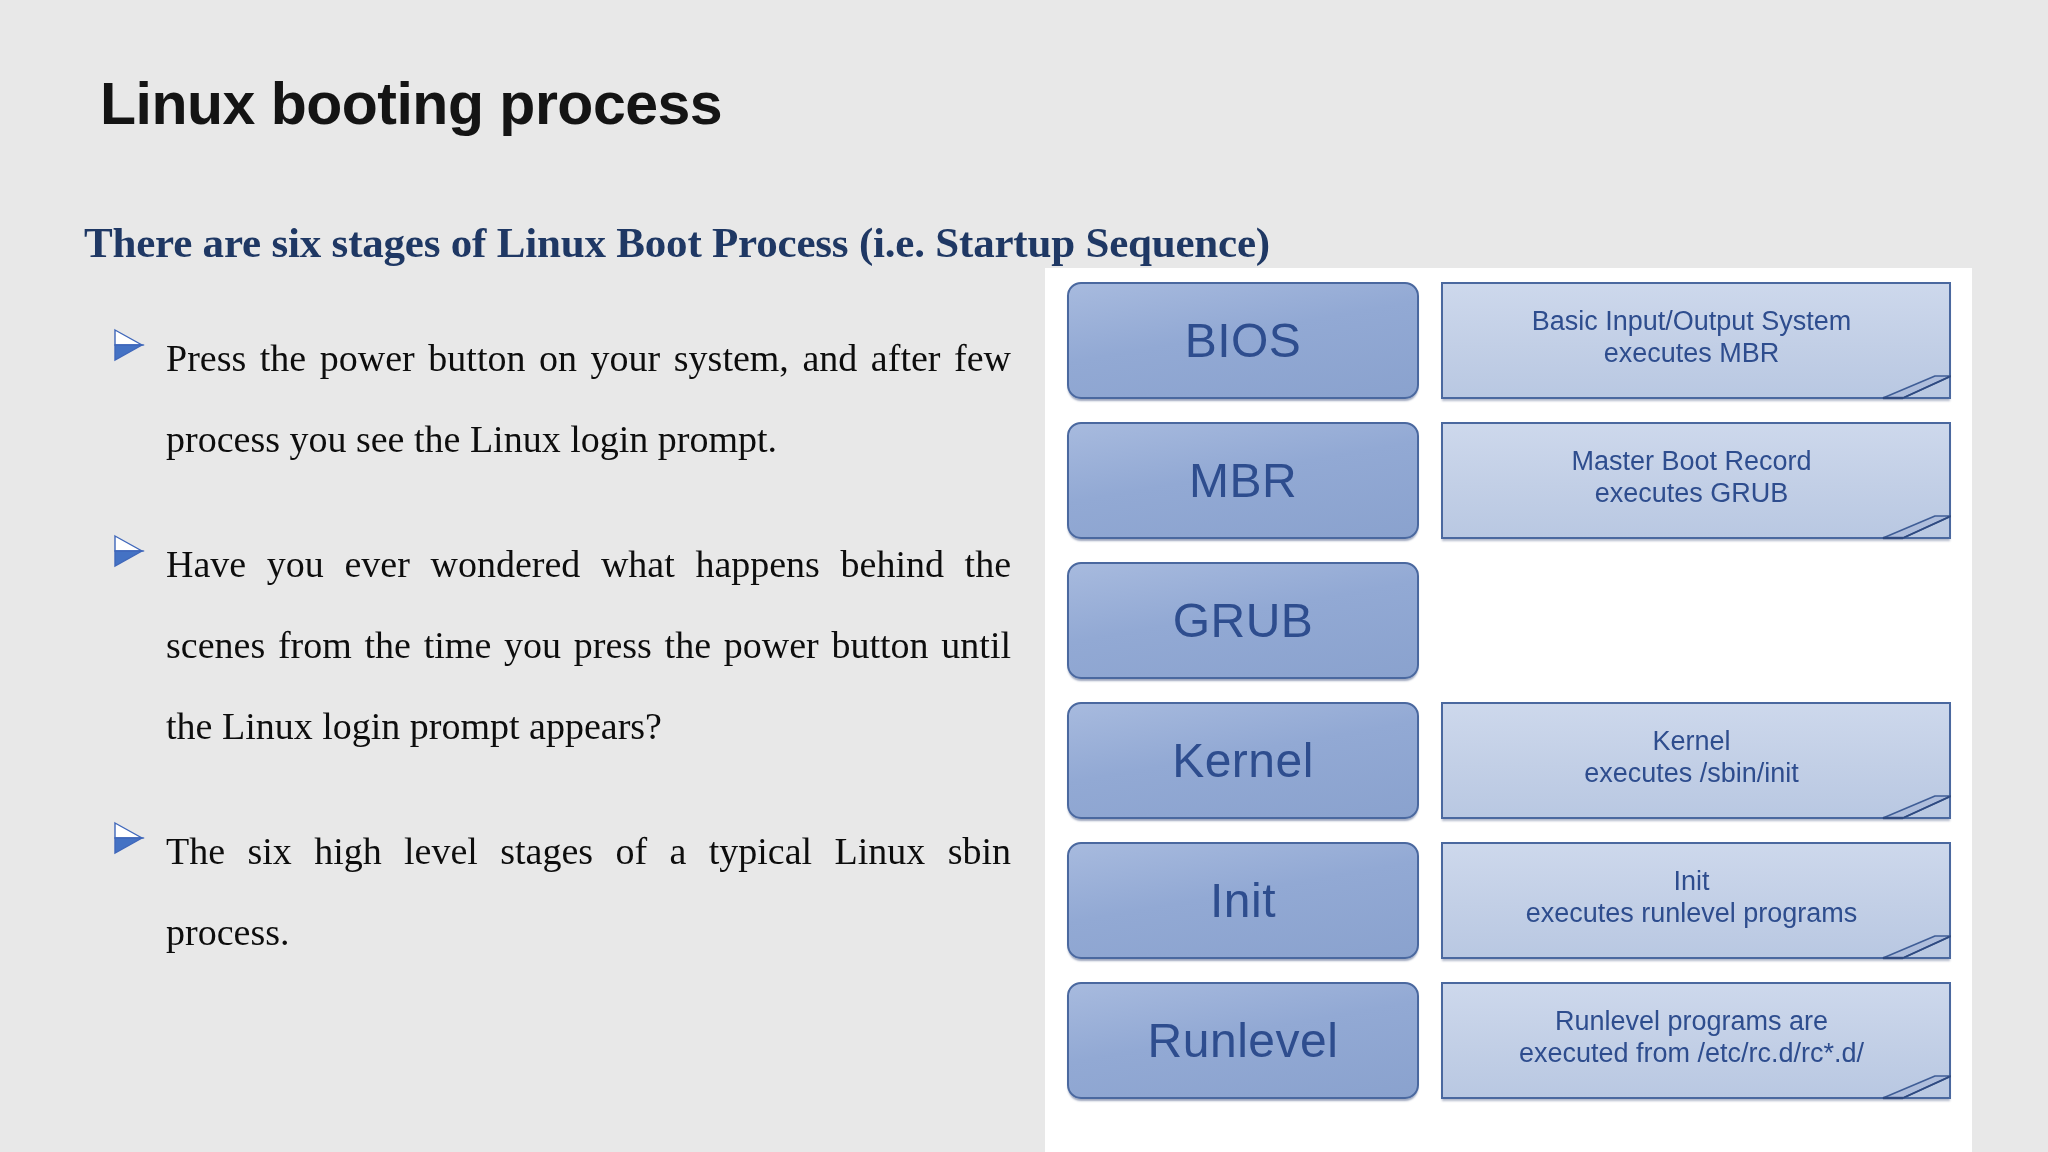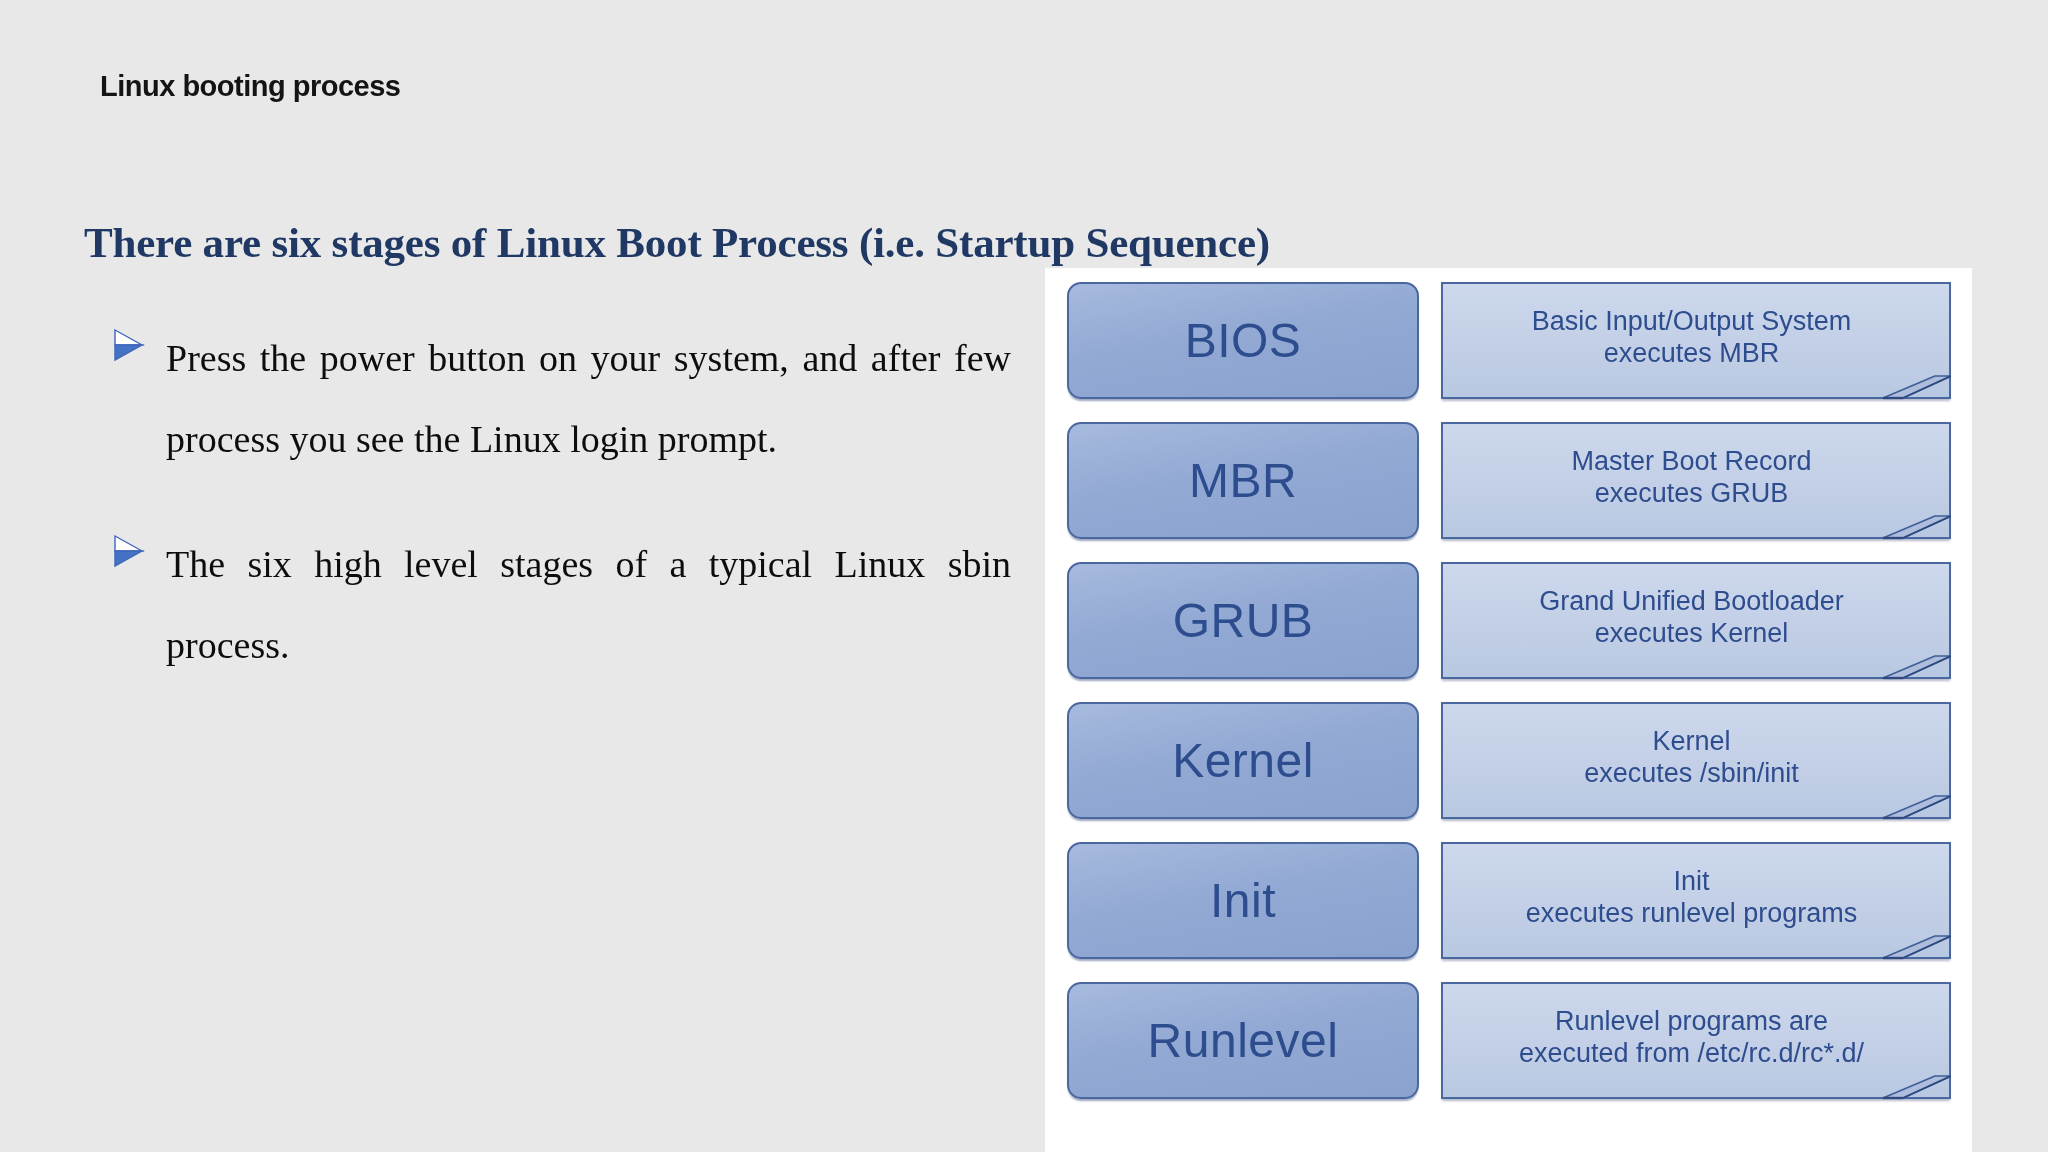--- a/index.html
+++ b/index.html
@@ -16,21 +16,21 @@
     position: relative;
   }
 
   
   .slide-title {
     position: absolute;
     left: 100px;
     top: 70px;
     font-family: "Liberation Sans", "DejaVu Sans", sans-serif;
     font-weight: bold;
-    font-size: 29px;
+    font-size: 59px;
     letter-spacing: -0.5px;
     color: #141414;
     white-space: nowrap;
   }
 
   
   .slide-subtitle {
     position: absolute;
     left: 84px;
     top: 218px;
@@ -169,20 +169,29 @@
   <div class="bullet-item">
     <span class="bullet-marker">
       <svg viewBox="0 0 42 42" width="42" height="42" aria-hidden="true">
         <polygon points="9,6 36,21 9,21" fill="#ffffff" stroke="#3f67ba" stroke-width="1.4"></polygon>
         <polygon points="9,21 36,21 9,36" fill="#4472c4" stroke="#3f67ba" stroke-width="1.4"></polygon>
       </svg>
     </span>
     <span class="bullet-text">Press the power button on your system, and after few process you see the Linux login prompt.</span>
   </div>
 
+  <div class="bullet-item">
+    <span class="bullet-marker">
+      <svg viewBox="0 0 42 42" width="42" height="42" aria-hidden="true">
+        <polygon points="9,6 36,21 9,21" fill="#ffffff" stroke="#3f67ba" stroke-width="1.4"></polygon>
+        <polygon points="9,21 36,21 9,36" fill="#4472c4" stroke="#3f67ba" stroke-width="1.4"></polygon>
+      </svg>
+    </span>
+    <span class="bullet-text">Have you ever wondered what happens behind the scenes from the time you press the power button until the Linux login prompt appears?</span>
+  </div>
 
   <div class="bullet-item">
     <span class="bullet-marker">
       <svg viewBox="0 0 42 42" width="42" height="42" aria-hidden="true">
         <polygon points="9,6 36,21 9,21" fill="#ffffff" stroke="#3f67ba" stroke-width="1.4"></polygon>
         <polygon points="9,21 36,21 9,36" fill="#4472c4" stroke="#3f67ba" stroke-width="1.4"></polygon>
       </svg>
     </span>
     <span class="bullet-text">The six high level stages of a typical Linux sbin process.</span>
   </div>
@@ -219,29 +228,20 @@
           <polyline points="78,2 30,24" fill="none" stroke="#2f4a80" stroke-width="1.6"></polyline>
           <polyline points="30,24 10,24" fill="none" stroke="#2f4a80" stroke-width="2.4"></polyline>
         </svg>
       </div>
     </div>
 
     <div class="diagram-row">
       <div class="stage-box">
         <span class="stage-label">GRUB</span>
       </div>
-      <div class="note-box">
-        <span class="note-text">Grand Unified Bootloader
-executes Kernel</span>
-        <svg class="note-fold" viewBox="0 0 78 26" aria-hidden="true">
-          <polygon points="78,2 30,24 10,24 62,2" fill="#aebddc" stroke="#3f5d96" stroke-width="1.6" stroke-linejoin="round"></polygon>
-          <polyline points="78,2 30,24" fill="none" stroke="#2f4a80" stroke-width="1.6"></polyline>
-          <polyline points="30,24 10,24" fill="none" stroke="#2f4a80" stroke-width="2.4"></polyline>
-        </svg>
-      </div>
     </div>
 
     <div class="diagram-row">
       <div class="stage-box">
         <span class="stage-label">Kernel</span>
       </div>
       <div class="note-box">
         <span class="note-text">Kernel
 executes /sbin/init</span>
         <svg class="note-fold" viewBox="0 0 78 26" aria-hidden="true">

